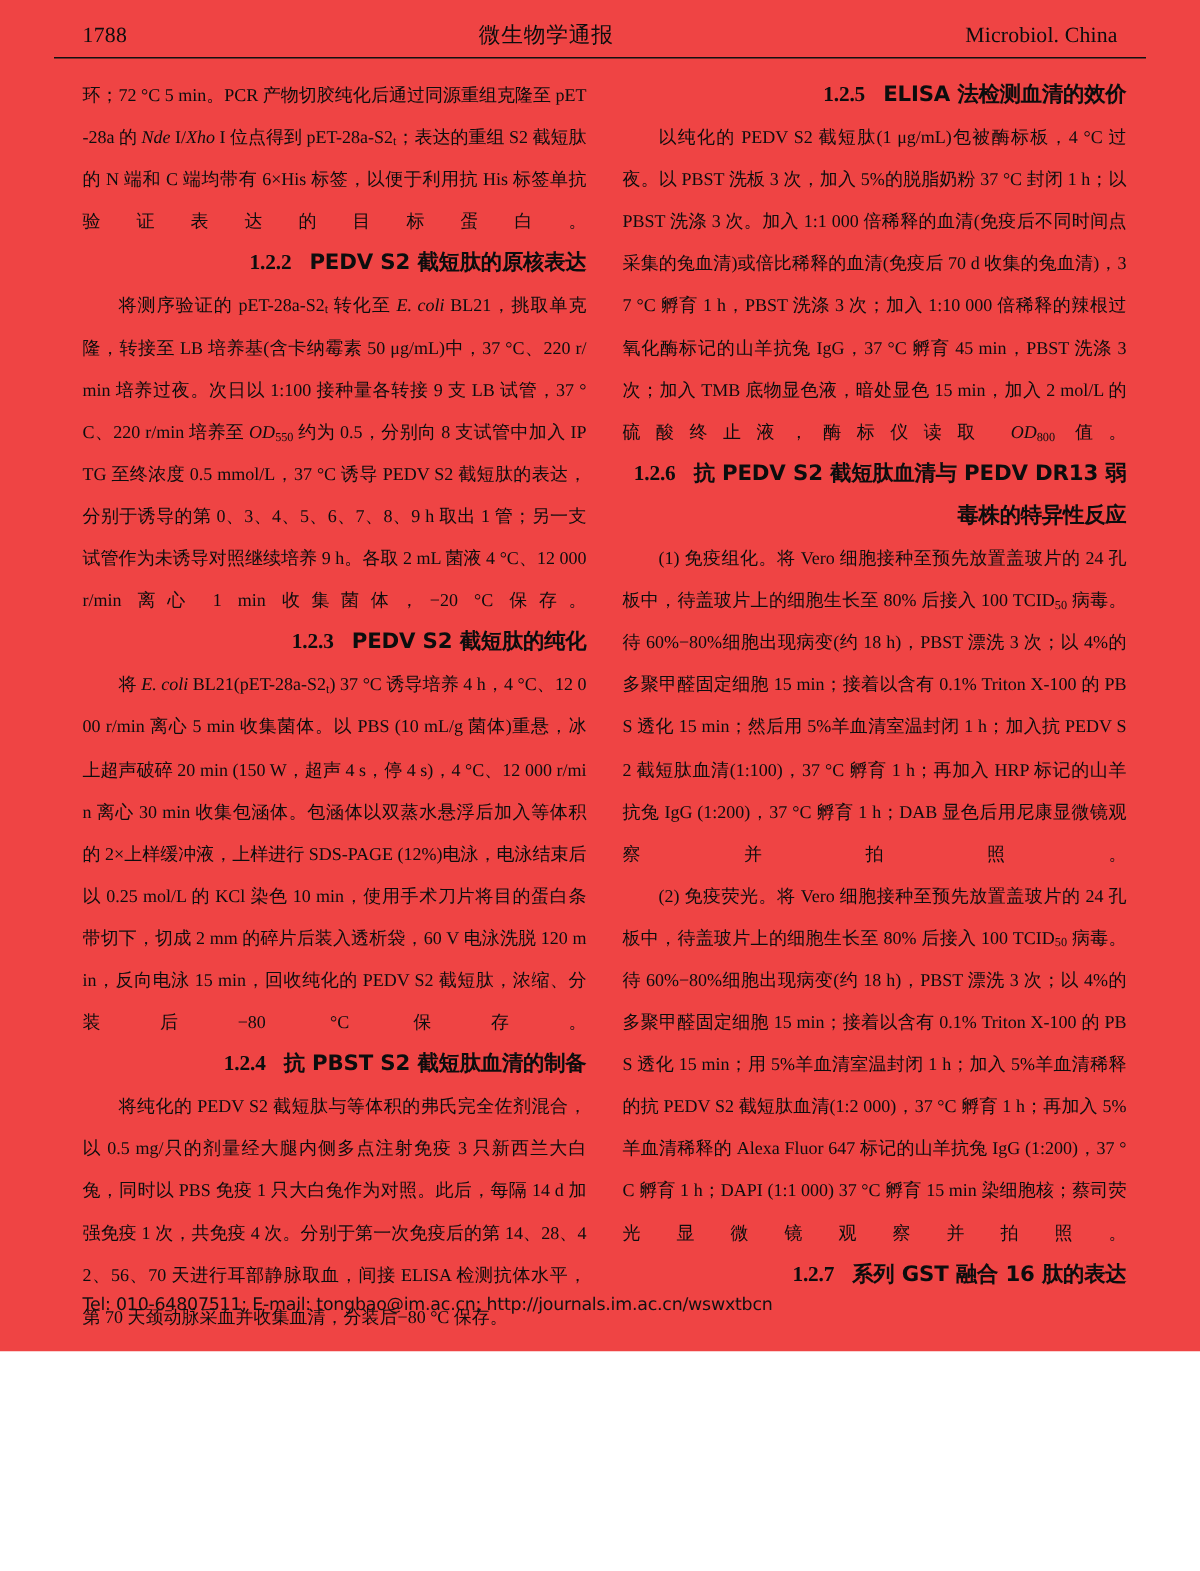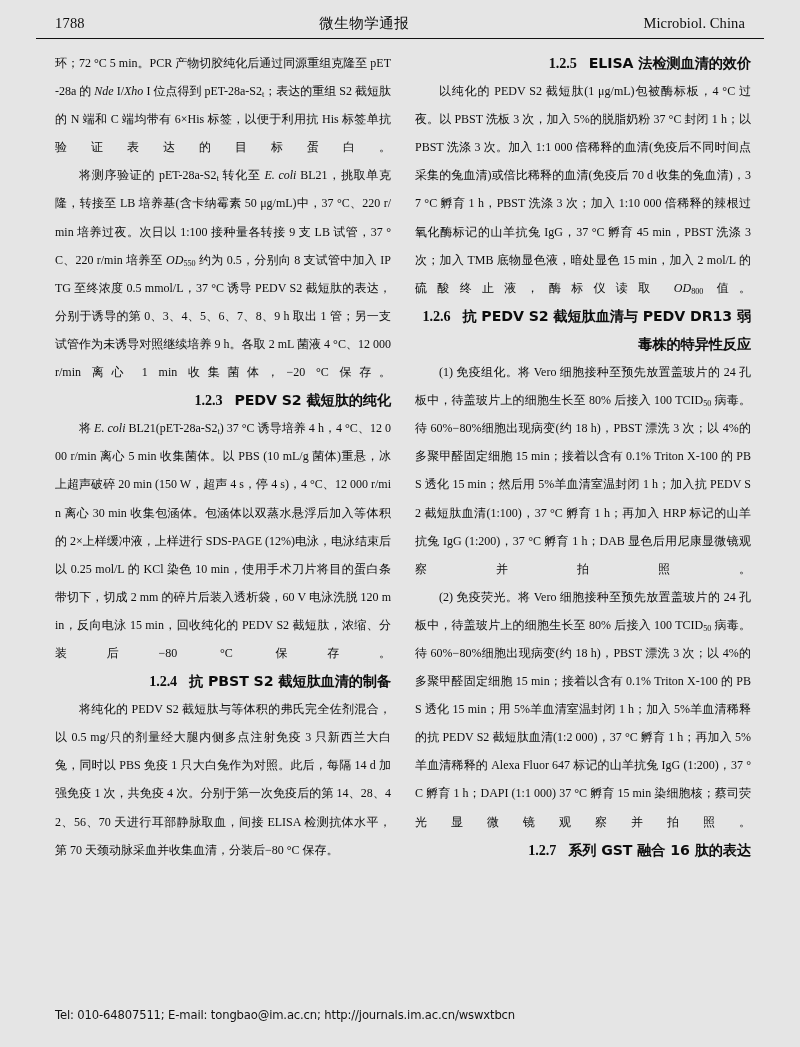--- a/index.html
+++ b/index.html
@@ -7,22 +7,22 @@
     padding: 0;
     background: #ffffff;
   }
   body {
     font-family: "Liberation Serif", "DejaVu Serif", serif;
     color: #0d0d0d;
   }
   .page {
     position: relative;
     width: 800px;
-    height: 1047px;
-    background: #e5e5e5;
+    height: 901px;
+    background: #ef4444;
     box-sizing: border-box;
     overflow: hidden;
   }
 
   
   .runhead {
     position: absolute;
     top: 14px;
     left: 55px;
     right: 55px;
@@ -134,20 +134,21 @@
     <span class="journal-en">Microbiol. China</span>
   </div>
   <div class="head-rule"></div>
 
   <div class="columns">
 
     <div class="col">
 
       <p class="para lastfull"><span>环；72 °C 5 min。PCR 产物切胶纯化后通过同源重组克隆至 pET-28a 的 </span><span class="it">Nde</span><span> I/</span><span class="it">Xho</span><span> I 位点得到 pET-28a-S2</span><sub>t</sub><span>；表达的重组 S2 截短肽的 N 端和 C 端均带有 6×His 标签，以便于利用抗 His 标签单抗验证表达的目标蛋白。</span></p>
 
+      <h3 class="heading"><span class="num">1.2.2</span><span>PEDV S2 截短肽的原核表达</span></h3>
 
       <p class="para indent lastfull"><span>将测序验证的 pET-28a-S2</span><sub>t</sub><span> 转化至 </span><span class="it">E. coli</span><span> BL21，挑取单克隆，转接至 LB 培养基(含卡纳霉素 50 μg/mL)中，37 °C、220 r/min 培养过夜。次日以 1:100 接种量各转接 9 支 LB 试管，37 °C、220 r/min 培养至 </span><span class="it">OD</span><sub>550</sub><span> 约为 0.5，分别向 8 支试管中加入 IPTG 至终浓度 0.5 mmol/L，37 °C 诱导 PEDV S2 截短肽的表达，分别于诱导的第 0、3、4、5、6、7、8、9 h 取出 1 管；另一支试管作为未诱导对照继续培养 9 h。各取 2 mL 菌液 4 °C、12 000 r/min 离心 1 min 收集菌体，−20 °C 保存。</span></p>
 
       <h3 class="heading"><span class="num">1.2.3</span><span>PEDV S2 截短肽的纯化</span></h3>
 
       <p class="para indent lastfull"><span>将 </span><span class="it">E. coli</span><span> BL21(pET-28a-S2</span><sub>t</sub><span>) 37 °C 诱导培养 4 h，4 °C、12 000 r/min 离心 5 min 收集菌体。以 PBS (10 mL/g 菌体)重悬，冰上超声破碎 20 min (150 W，超声 4 s，停 4 s)，4 °C、12 000 r/min 离心 30 min 收集包涵体。包涵体以双蒸水悬浮后加入等体积的 2×上样缓冲液，上样进行 SDS-PAGE (12%)电泳，电泳结束后以 0.25 mol/L 的 KCl 染色 10 min，使用手术刀片将目的蛋白条带切下，切成 2 mm 的碎片后装入透析袋，60 V 电泳洗脱 120 min，反向电泳 15 min，回收纯化的 PEDV S2 截短肽，浓缩、分装后−80 °C 保存。</span></p>
 
       <h3 class="heading"><span class="num">1.2.4</span><span>抗 PBST S2 截短肽血清的制备</span></h3>
 
       <p class="para indent">将纯化的 PEDV S2 截短肽与等体积的弗氏完全佐剂混合，以 0.5 mg/只的剂量经大腿内侧多点注射免疫 3 只新西兰大白兔，同时以 PBS 免疫 1 只大白兔作为对照。此后，每隔 14 d 加强免疫 1 次，共免疫 4 次。分别于第一次免疫后的第 14、28、42、56、70 天进行耳部静脉取血，间接 ELISA 检测抗体水平，第 70 天颈动脉采血并收集血清，分装后−80 °C 保存。</p>

